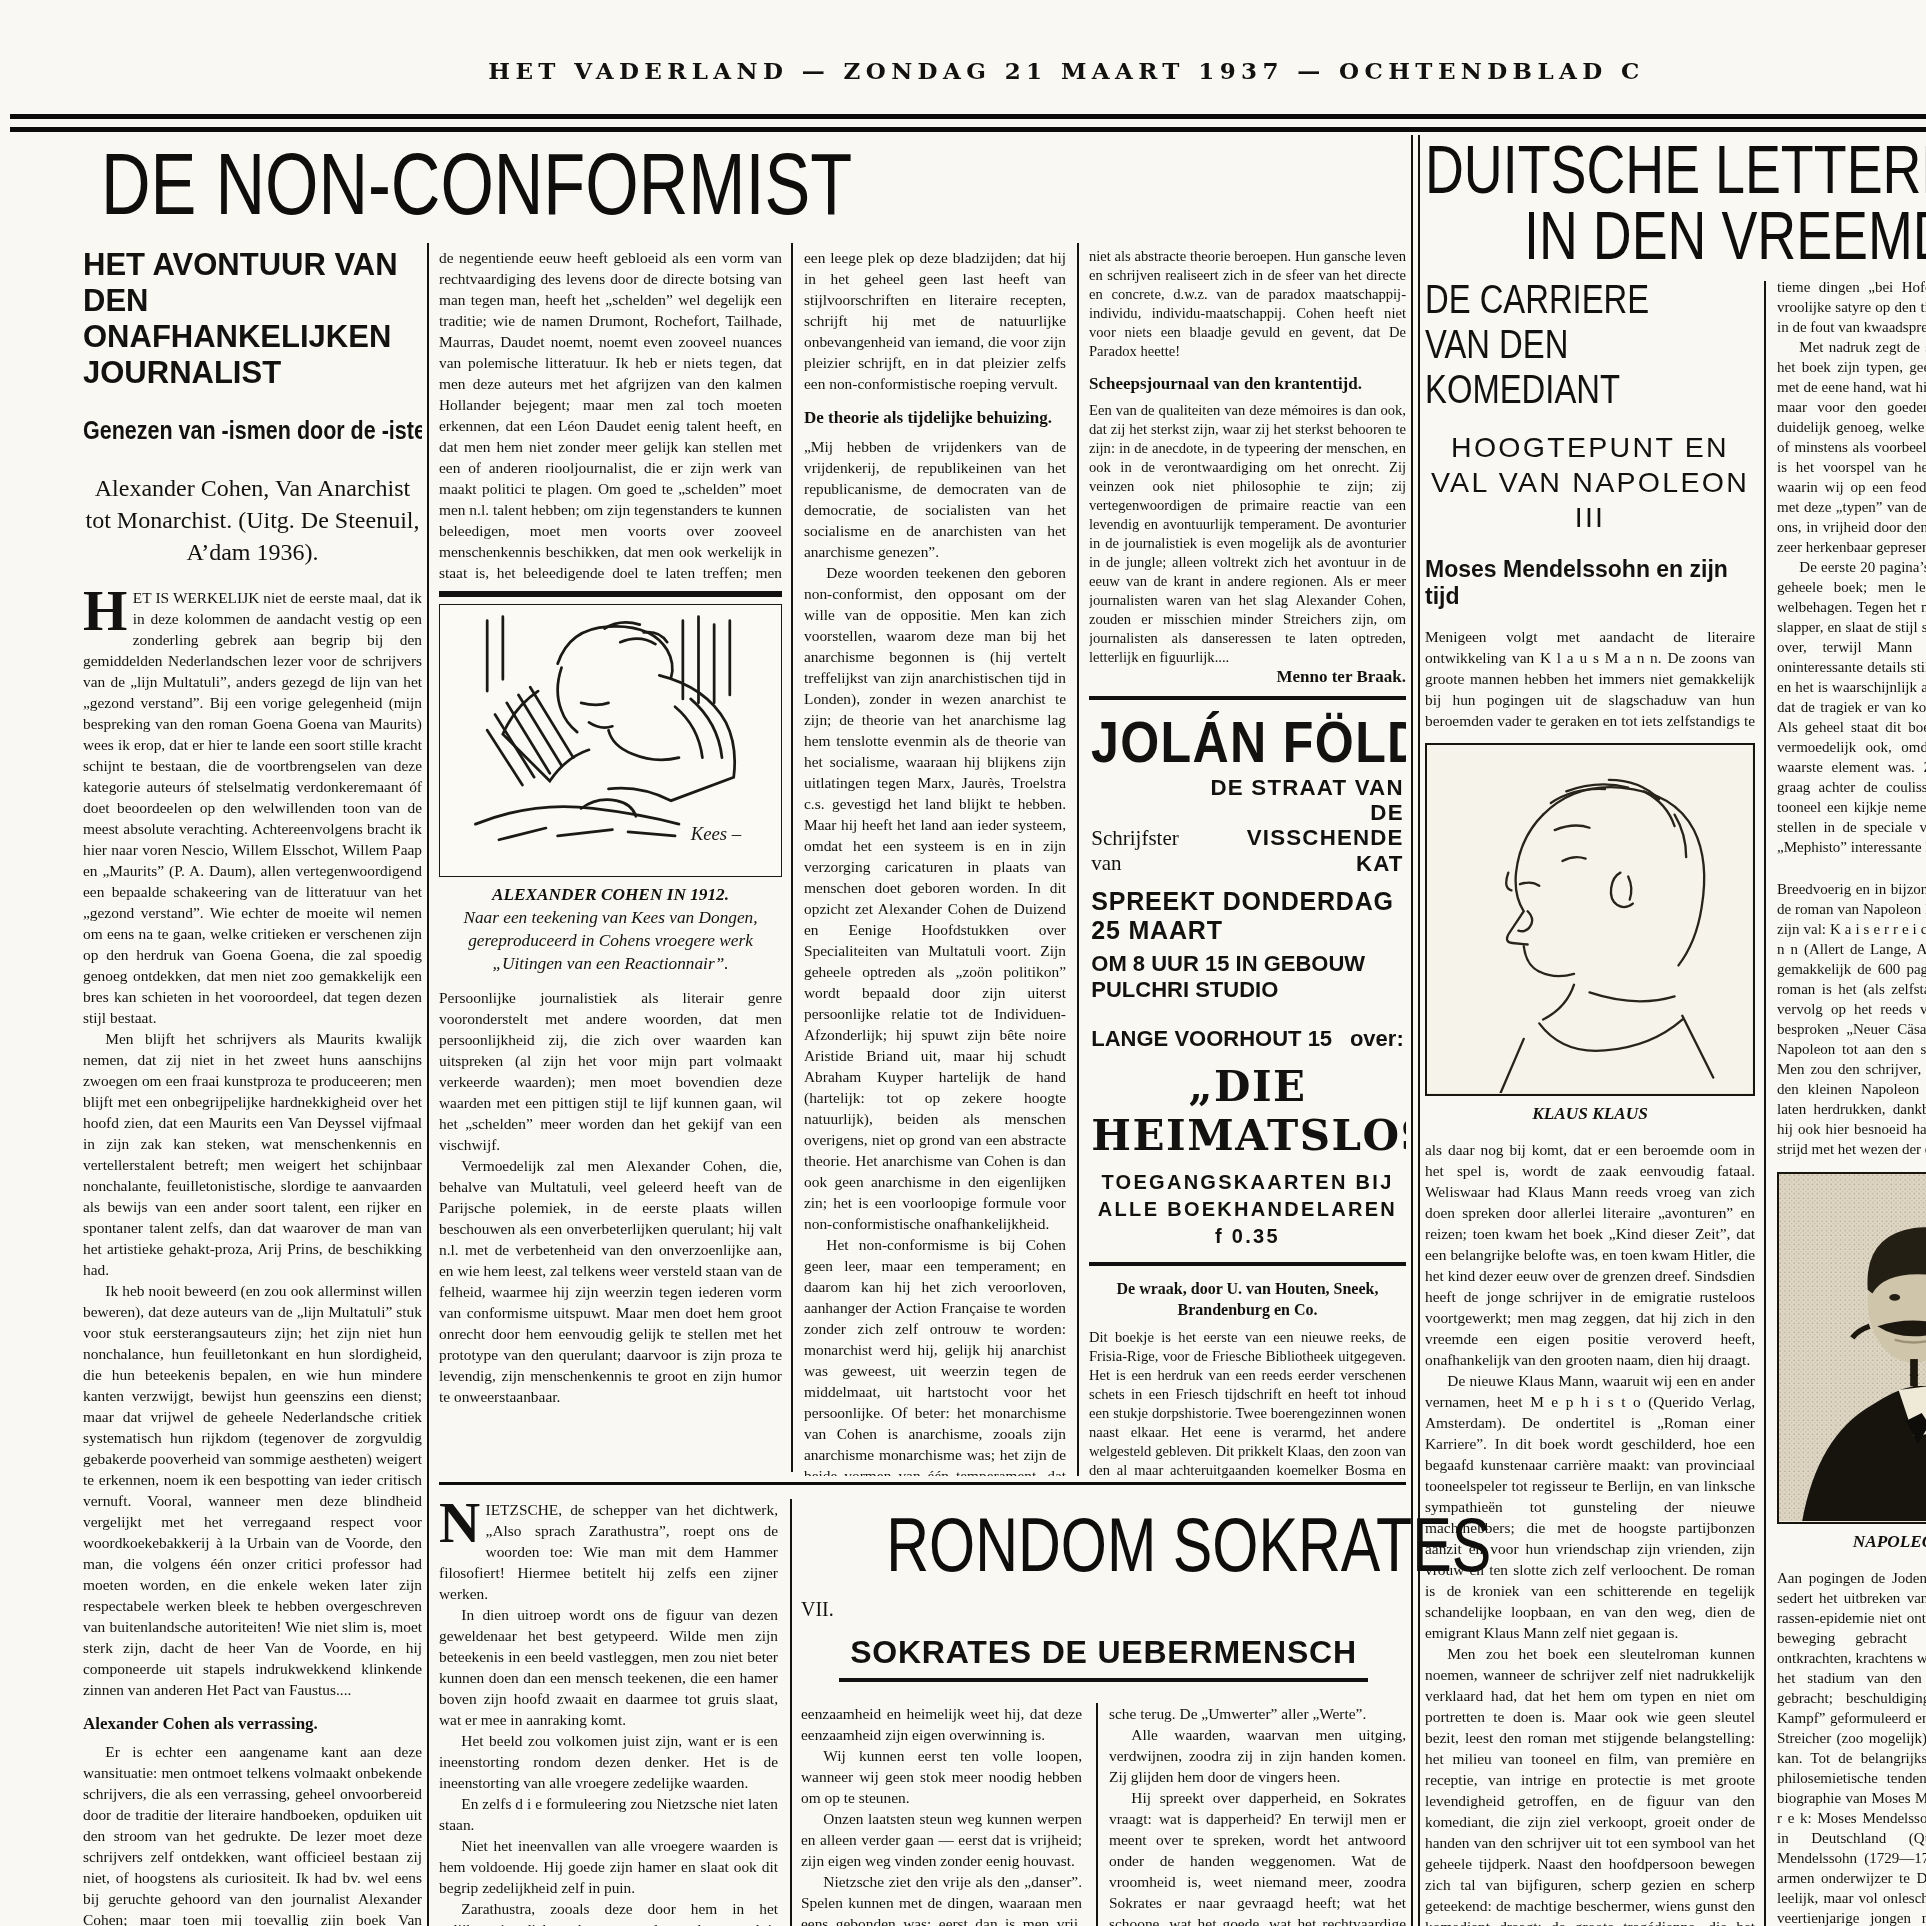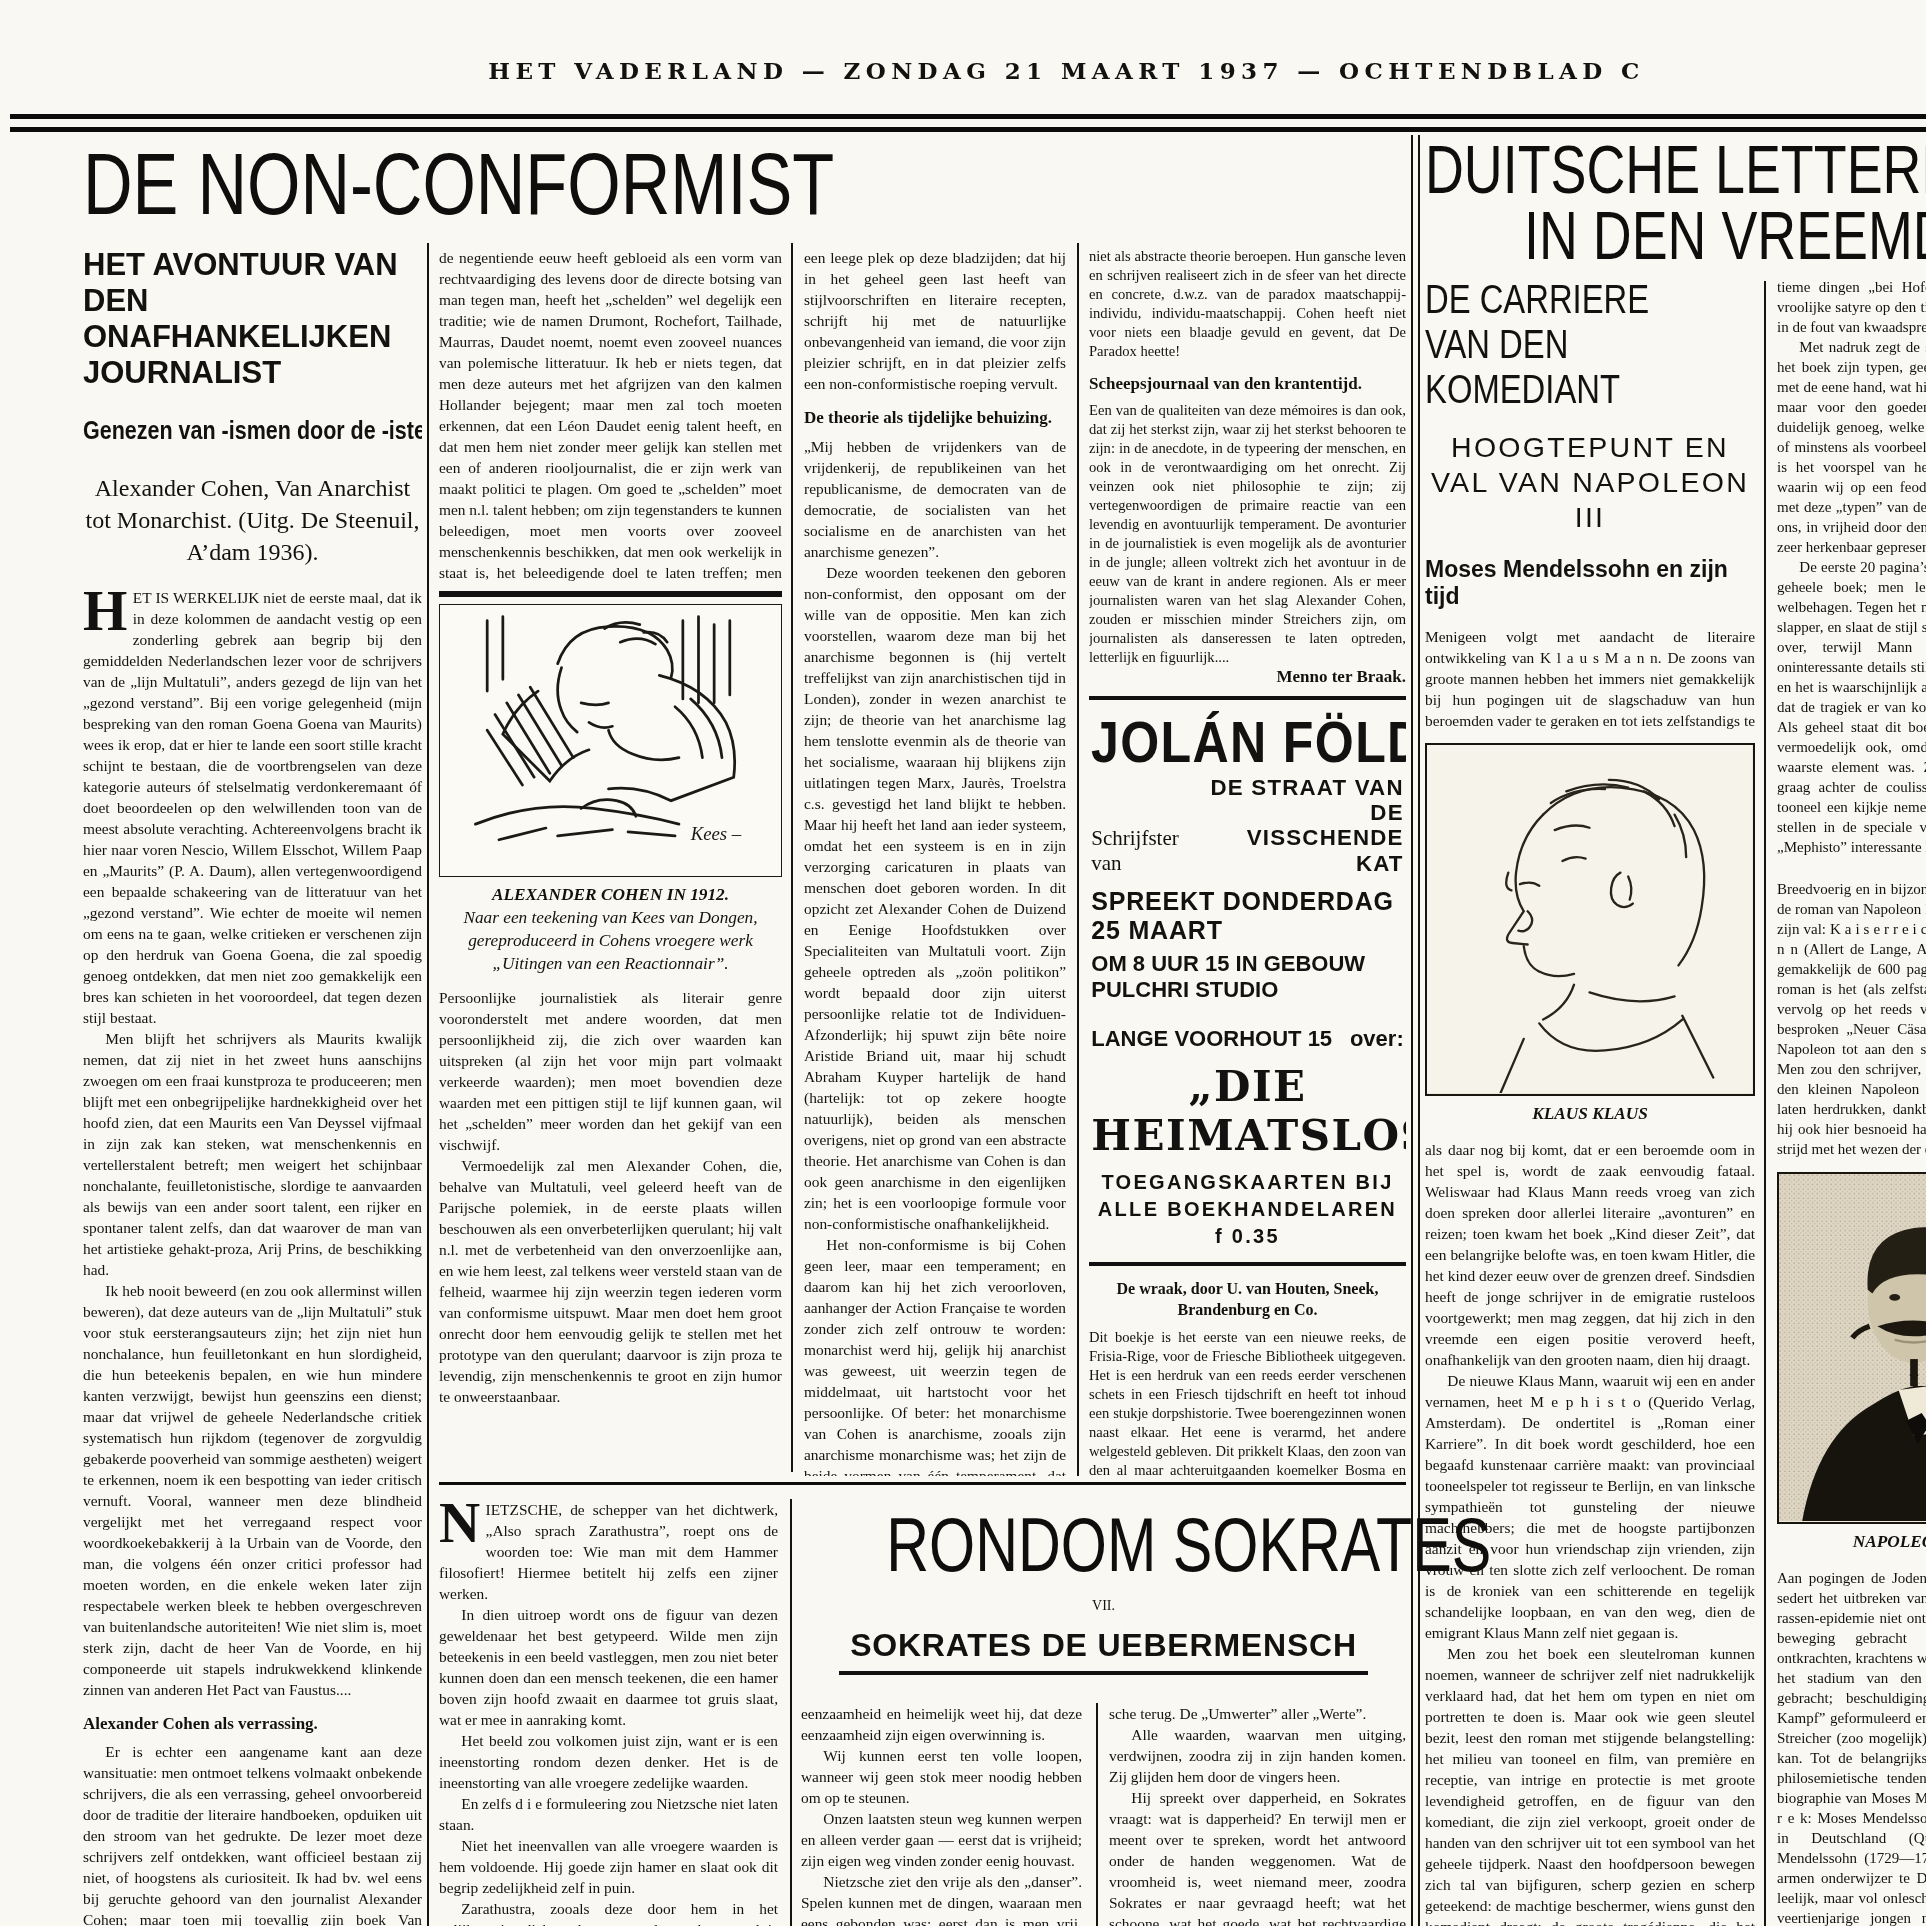--- a/index.html
+++ b/index.html
@@ -42,21 +42,21 @@
   .ad-book{font-weight:bold;font-size:22.3px;line-height:25.4px;text-align:right;letter-spacing:1.2px;width:200px;}
   .ad-l1{font-weight:bold;font-size:25px;margin-top:10.8px;letter-spacing:0.8px;}
   .ad-l2{font-weight:bold;font-size:22px;margin-top:6.2px;}
   .ad-l3{display:flex;justify-content:space-between;font-weight:bold;font-size:22px;margin-top:23px;}
   .ad-topic{font-family:"DejaVu Serif",serif;font-weight:bold;font-size:42px;text-align:center;margin-top:10px;letter-spacing:1.5px;}
   .ad-tickets{font-weight:bold;font-size:20px;line-height:27px;text-align:center;margin-top:9.2px;letter-spacing:2.3px;}
   
   .rev-head{font-weight:bold;font-size:16px;line-height:21.6px;text-align:center;margin:10.8px 15.4px 7px 15.4px;}
   .rev-body{font-size:14.6px;line-height:19px;text-align:justify;margin:0;}
   
-  .sk-num{font-size:14px;text-align:center;margin-top:15.4px;}
+  .sk-num{font-size:20px;text-align:left;margin-top:15.4px;}
   .sk-sub{display:inline-block;font-family:"Liberation Sans",sans-serif;font-weight:bold;font-size:32px;
           border-bottom:4.6px solid #111;padding:2.3px 11.6px 7px 11.6px;margin-top:10px;letter-spacing:0.8px;}
   .sig{font-weight:bold;text-align:right;font-size:17px;margin-top:7.7px;}
   
   .dl-sub1{font-family:"Liberation Sans",sans-serif;font-weight:400;font-size:40px;line-height:45px;
            transform:scaleX(.82);transform-origin:left top;}
   .dl-sub2{font-family:"Liberation Sans",sans-serif;font-weight:400;font-size:28.5px;line-height:35px;
            text-align:center;margin-top:17.7px;letter-spacing:2.3px;}
   .dl-sub3{font-family:"Liberation Sans",sans-serif;font-weight:bold;font-size:23px;margin-top:21.6px;}
   .portraitbox{border:2.3px solid #17150f;background:#efe9da;}
@@ -75,21 +75,21 @@
   <div class="vrule" style="left:427px;top:243px;height:2296px"></div>
   <div class="vrule" style="left:791px;top:243px;height:1229px"></div>
   <div class="vrule" style="left:1077px;top:243px;height:1233px"></div>
   <div class="vrule" style="left:790px;top:1499px;height:1040px"></div>
   <div class="vrule" style="left:1096px;top:1703px;height:824px"></div>
   <div class="vrule" style="left:1411px;top:135px;height:2458px"></div>
   <div class="vrule" style="left:1418px;top:135px;height:2458px"></div>
   <div class="vrule" style="left:1764px;top:281px;height:2273px"></div>
   <div class="hrule" style="left:439px;top:1482px;width:967px;height:2.7px"></div>
 
-  <div style="position:absolute;left:83px;top:139px;width:925px;height:96px">
+  <div style="position:absolute;left:101px;top:139px;width:925px;height:96px">
     <div class="bighead" style="font-size:88px;line-height:89px">DE NON-CONFORMIST</div>
   </div>
 
   <div class="col" style="left:83px;top:247px;width:339px;height:2296px">
     <div class="nc-sub">HET AVONTUUR VAN DEN ONAFHANKELIJKEN JOURNALIST</div>
     <div class="nc-kicker" style="margin-top:25px">Genezen van -ismen door de -isten</div>
     <div class="nc-byline">Alexander Cohen, Van Anarchist tot Monarchist. (Uitg. De Steenuil, A’dam 1936).</div>
     <div class="body" style="margin-top:18.5px">
       <p class="noindent"><span class="dropcap">H</span><span>ET IS WERKELIJK niet de eerste maal, dat ik in deze kolommen de aandacht vestig op een zonderling gebrek aan begrip bij den gemiddelden Nederlandschen lezer voor de schrijvers van de „lijn Multatuli”, anders gezegd de lijn van het „gezond verstand”. Bij een vorige gelegenheid (mijn bespreking van den roman Goena Goena van Maurits) wees ik erop, dat er hier te lande een soort stille kracht schijnt te bestaan, die de voortbrengselen van deze kategorie auteurs óf stelselmatig verdonkeremaant óf doet beoordeelen op den welwillenden toon van de meest absolute verachting. Achtereenvolgens bracht ik hier naar voren Nescio, Willem Elsschot, Willem Paap en „Maurits” (P. A. Daum), allen vertegenwoordigend een bepaalde schakeering van de litteratuur van het „gezond verstand”. Wie echter de moeite wil nemen om eens na te gaan, welke critieken er verschenen zijn op den herdruk van Goena Goena, die zal spoedig genoeg ontdekken, dat men niet zoo gemakkelijk een bres kan schieten in het vooroordeel, dat tegen dezen stijl bestaat.</span></p>
       <p>Men blijft het schrijvers als Maurits kwalijk nemen, dat zij niet in het zweet huns aanschijns zwoegen om een fraai kunstproza te produceeren; men blijft met een onbegrijpelijke hardnekkigheid over het hoofd zien, dat een Maurits een Van Deyssel vijfmaal in zijn zak kan steken, wat menschenkennis en vertellerstalent betreft; men weigert het schijnbaar nonchalante, feuilletonistische, slordige te aanvaarden als bewijs van een ander soort talent, een rijker en spontaner talent zelfs, dan dat waarover de man van het artistieke gehakt-proza, Arij Prins, de beschikking had.</p>

